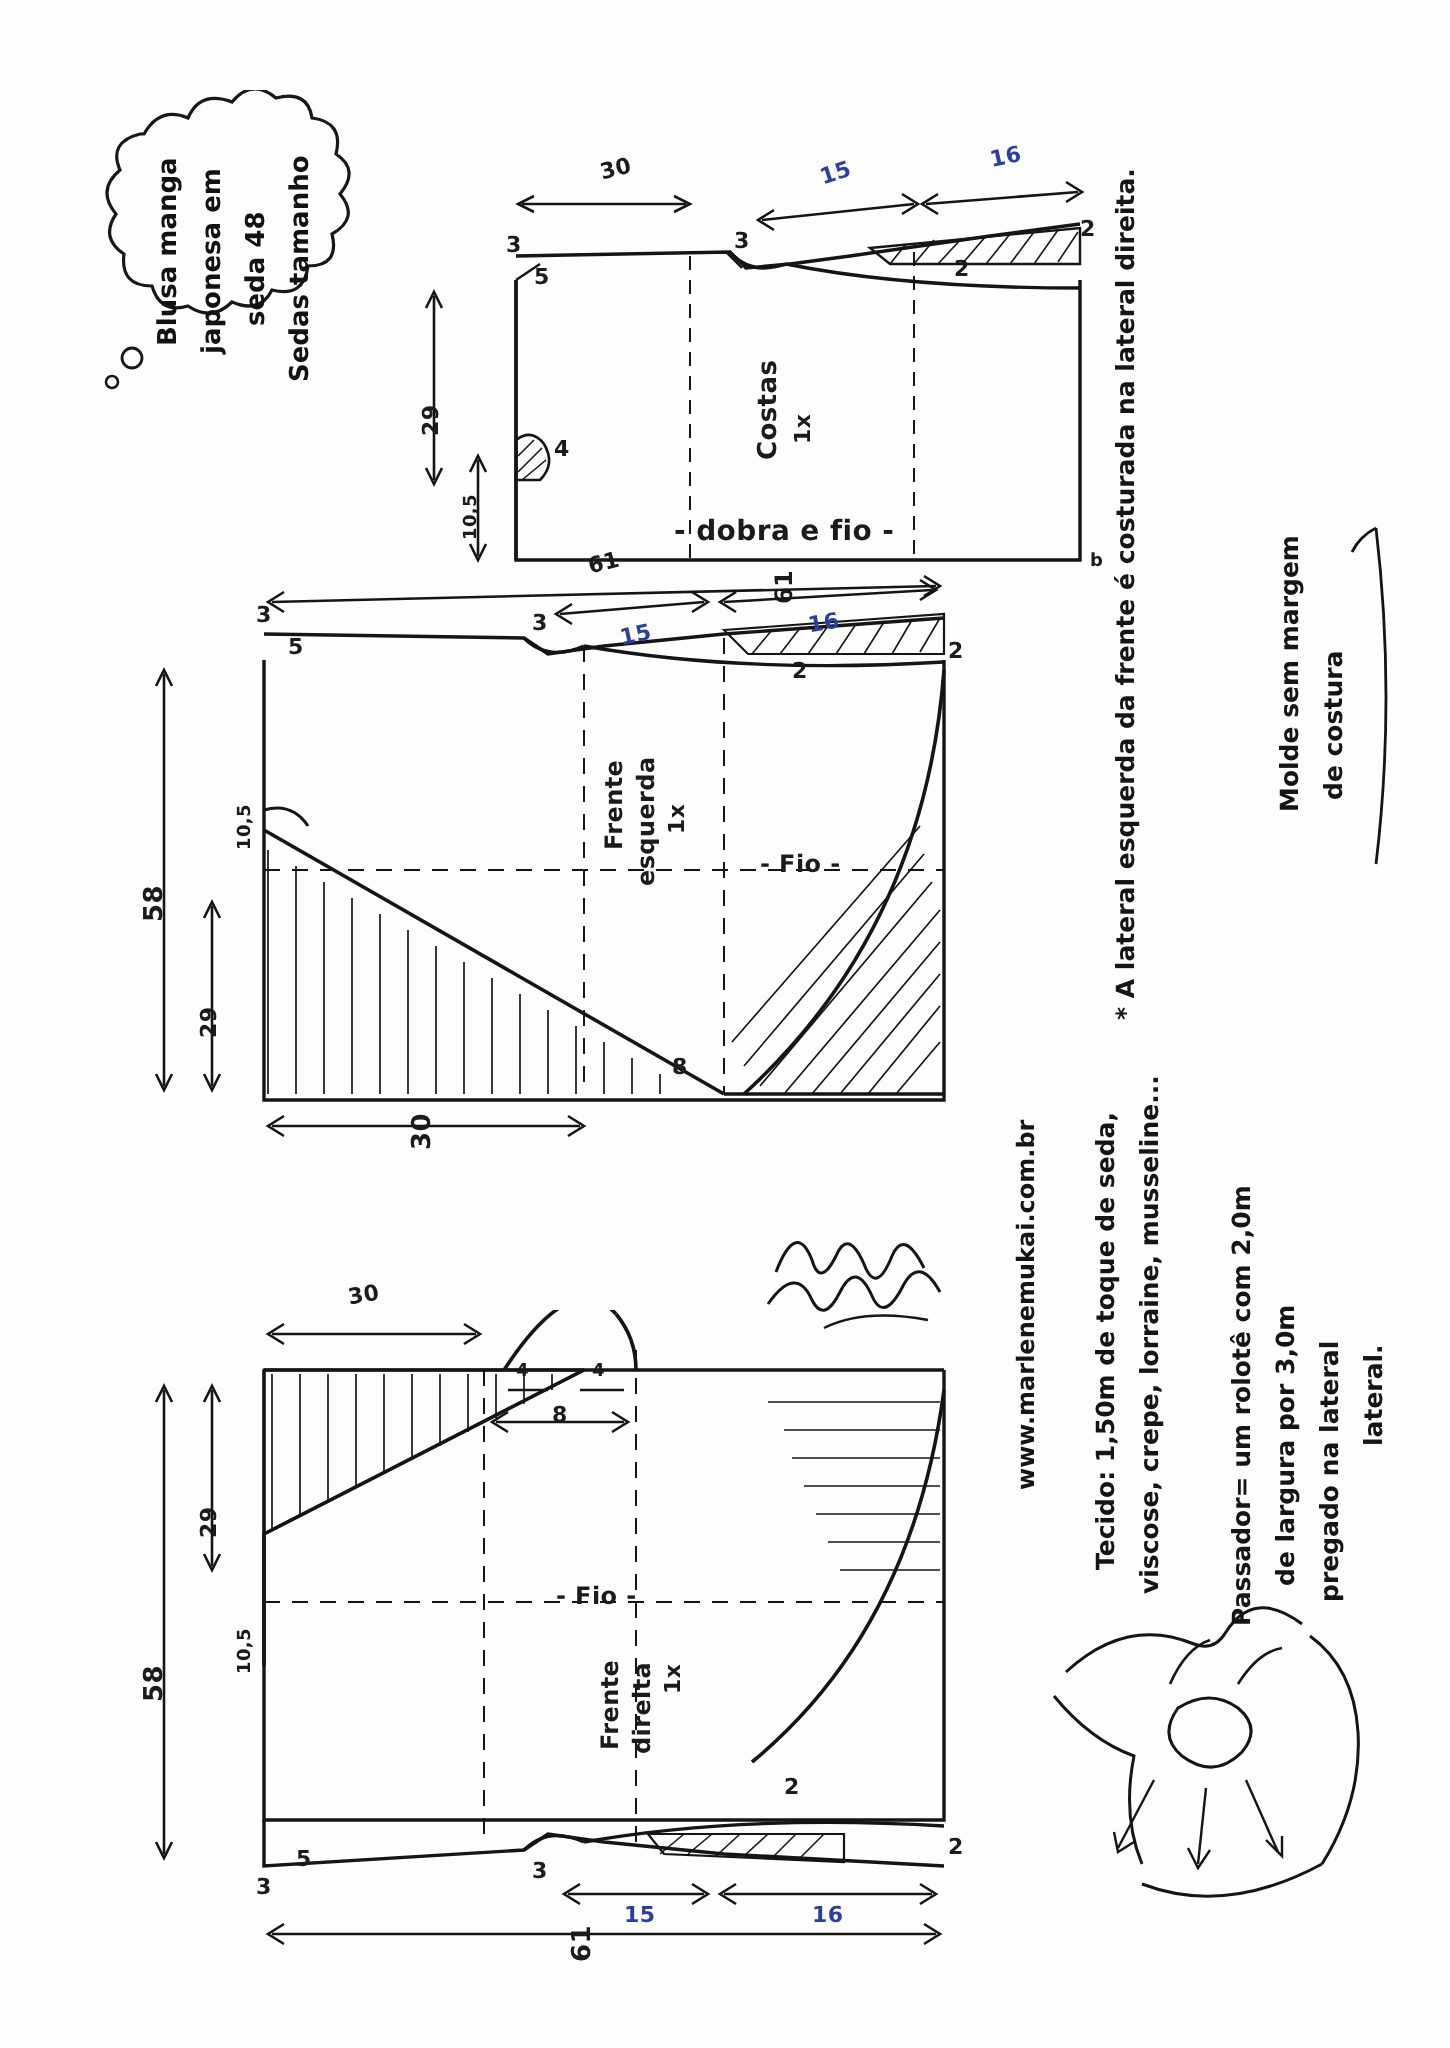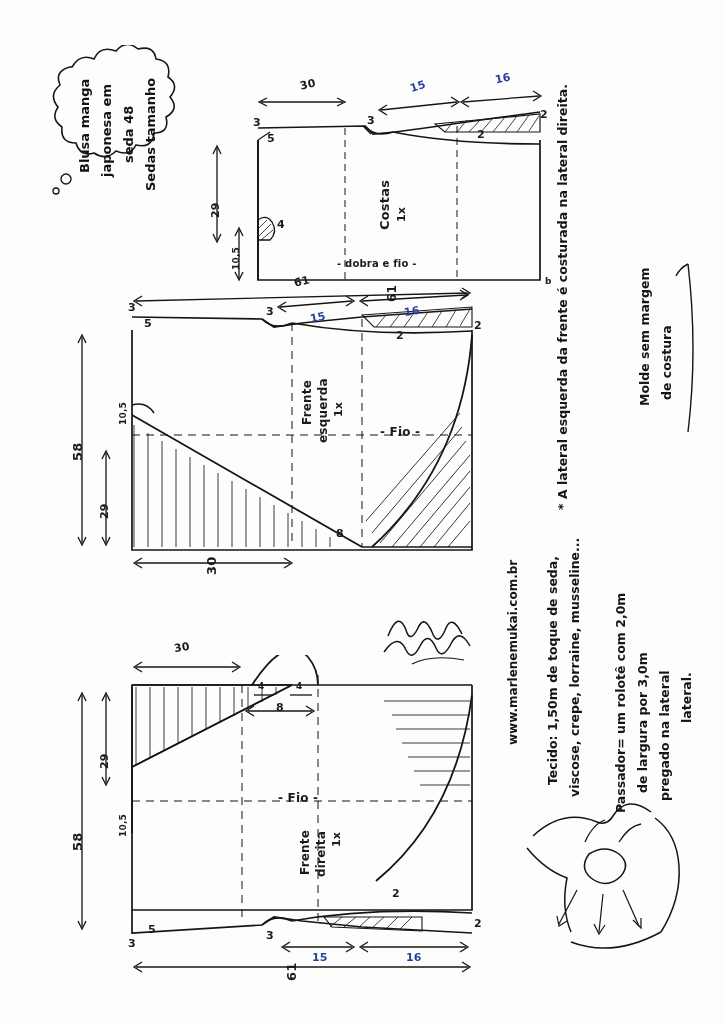--- a/index.html
+++ b/index.html
@@ -130,21 +130,21 @@
     <div class="abs lbl blue" style="left:300px;top:32px;transform:rotate(-12deg);">16</div>
     <div class="abs lbl" style="left:282px;top:88px;">2</div>
     <div class="abs lbl" style="left:345px;top:68px;">2</div>
     <div class="abs lbl rot90" style="left:14px;top:178px;transform:rotate(-90deg);">29</div>
     <div class="abs lbl sm rot90" style="left:36px;top:230px;transform:rotate(-90deg);">10,5</div>
     <div class="abs lbl" style="left:82px;top:178px;">4</div>
     <div class="abs lbl rot90" style="left:190px;top:262px;transform:rotate(-90deg);font-size:12px;">61</div>
     <div class="abs lbl sm" style="left:350px;top:236px;">b</div>
     <div class="abs lbl rot90" style="left:182px;top:190px;transform:rotate(-90deg);font-size:13px;">Costas</div>
     <div class="abs lbl rot90" style="left:200px;top:182px;transform:rotate(-90deg);font-size:11px;">1x</div>
-    <div class="abs lbl" style="left:142px;top:218px;font-size:10px;text-align:center;">- dobra e fio -</div>
+    <div class="abs lbl" style="left:142px;top:218px;font-size:14px;text-align:center;">- dobra e fio -</div>
   </div>
 
   <div class="abs" style="left:540px;top:230px;width:170px;height:300px;">
     <div class="abs note rot90" style="left:14px;top:280px;transform:rotate(-90deg);white-space:nowrap;">
       <span>*</span>
       <span>A lateral esquerda da frente é costurada na lateral direita.</span>
     </div>
     <div class="abs note rot90" style="left:96px;top:176px;transform:rotate(-90deg);white-space:nowrap;">
       <span>Molde sem margem</span>
     </div>

